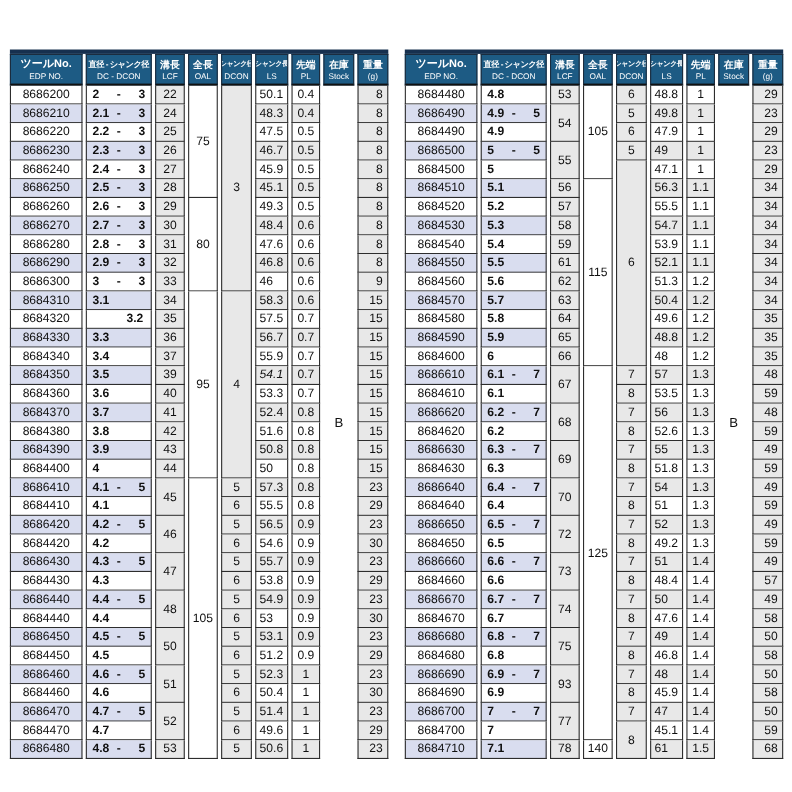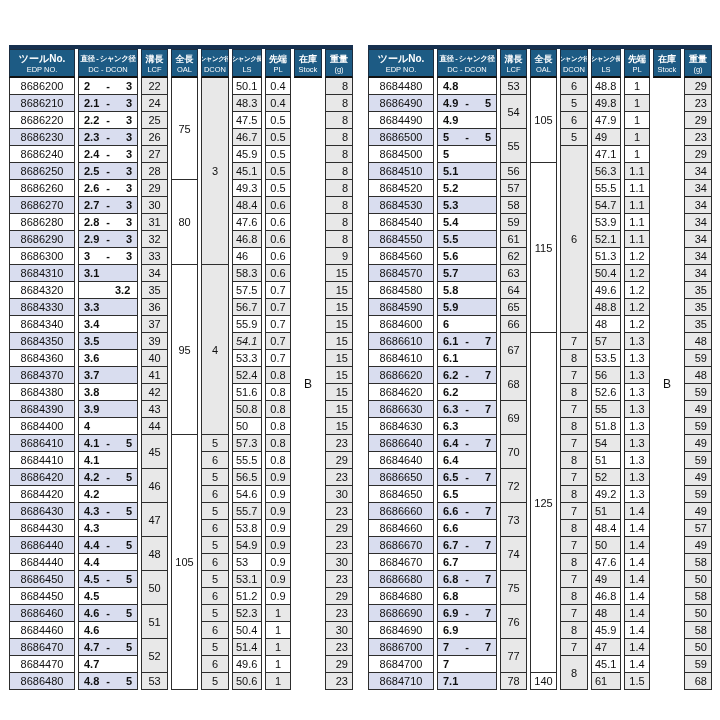--- a/index.html
+++ b/index.html
@@ -682,21 +682,21 @@
         <div class="cell a-c bg-g" style="height: 17px;">65</div>
         <div class="cell a-c bg-g" style="height: 17px;">66</div>
         <div class="cell a-c bg-g" style="height: 34px;">67</div>
         <div class="cell a-c bg-g" style="height: 34px;">68</div>
         <div class="cell a-c bg-g" style="height: 34px;">69</div>
         <div class="cell a-c bg-g" style="height: 34px;">70</div>
         <div class="cell a-c bg-g" style="height: 34px;">72</div>
         <div class="cell a-c bg-g" style="height: 34px;">73</div>
         <div class="cell a-c bg-g" style="height: 34px;">74</div>
         <div class="cell a-c bg-g" style="height: 34px;">75</div>
-        <div class="cell a-c bg-g" style="height: 34px;">76</div>
+        <div class="cell a-c bg-g" style="height: 34px;">93</div>
         <div class="cell a-c bg-g" style="height: 34px;">77</div>
         <div class="cell a-c bg-g" style="height: 17px;">78</div>
       </div>
       <div class="col" style="width: 27px;">
         <div class="cell a-c bg-w" style="height: 85px;">105</div>
         <div class="cell a-c bg-w" style="height: 170px;">115</div>
         <div class="cell a-c bg-w" style="height: 340px;">125</div>
         <div class="cell a-c bg-w" style="height: 17px;">140</div>
       </div>
       <div class="col" style="width: 28px;">

